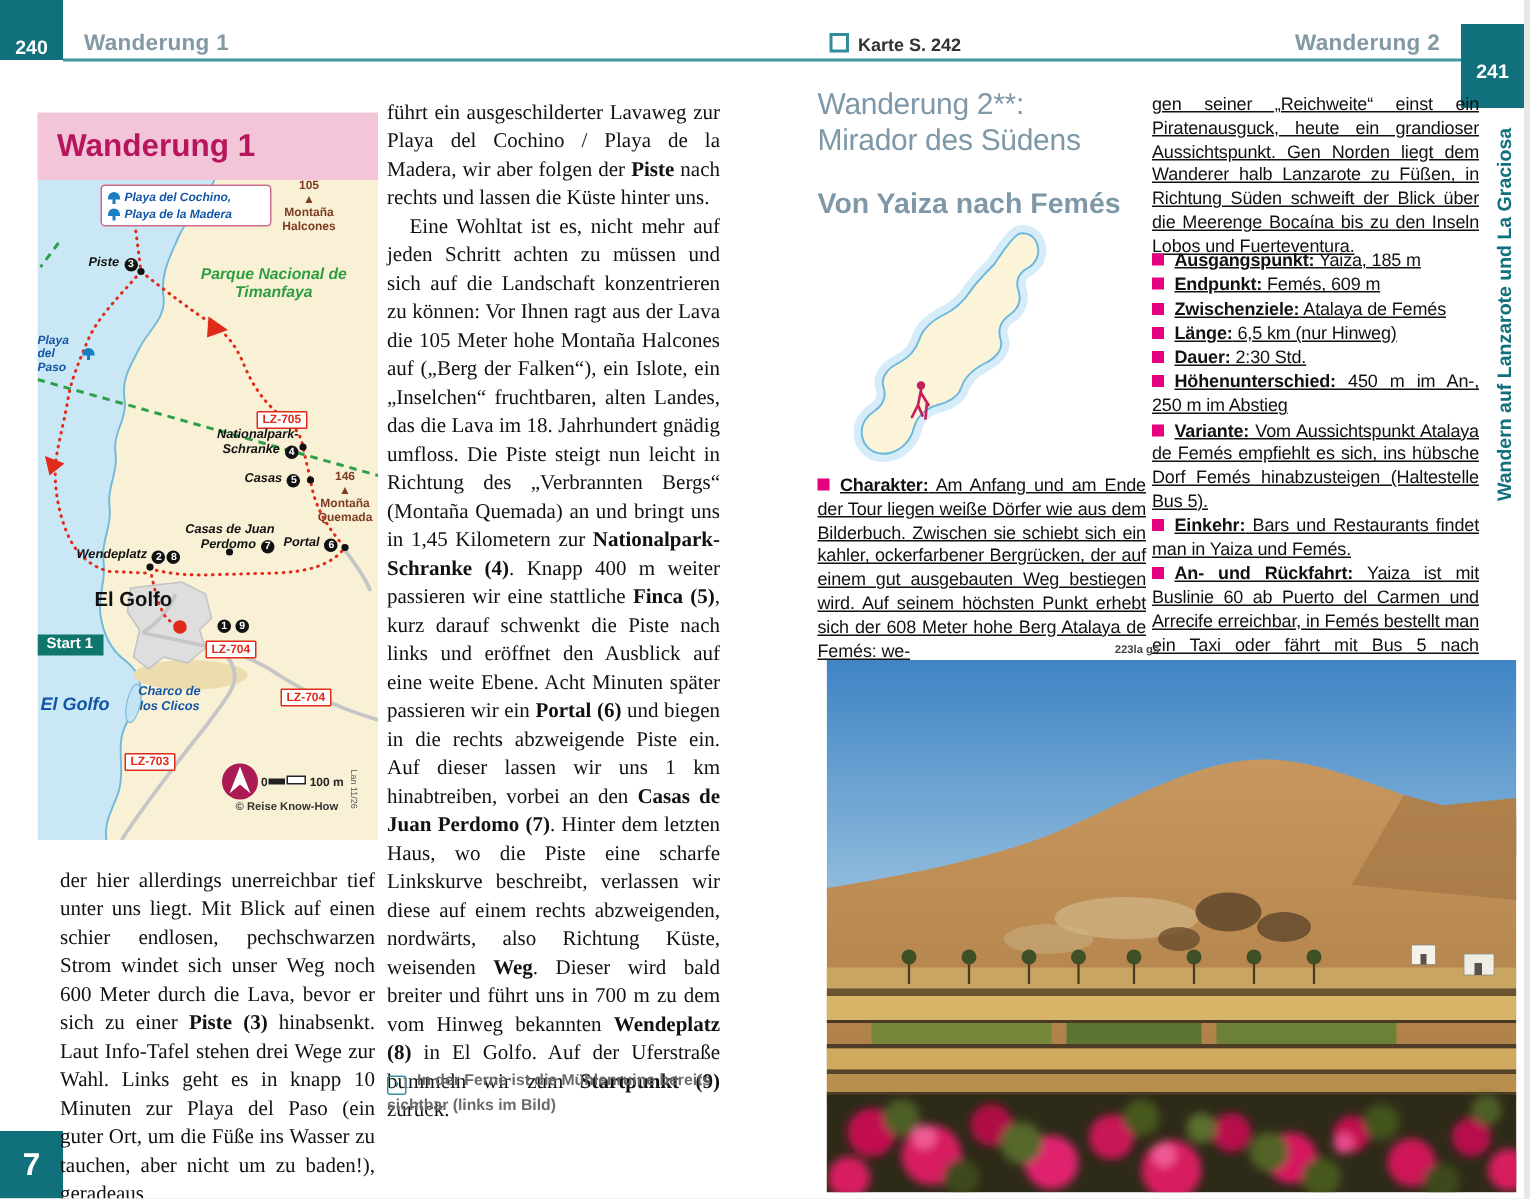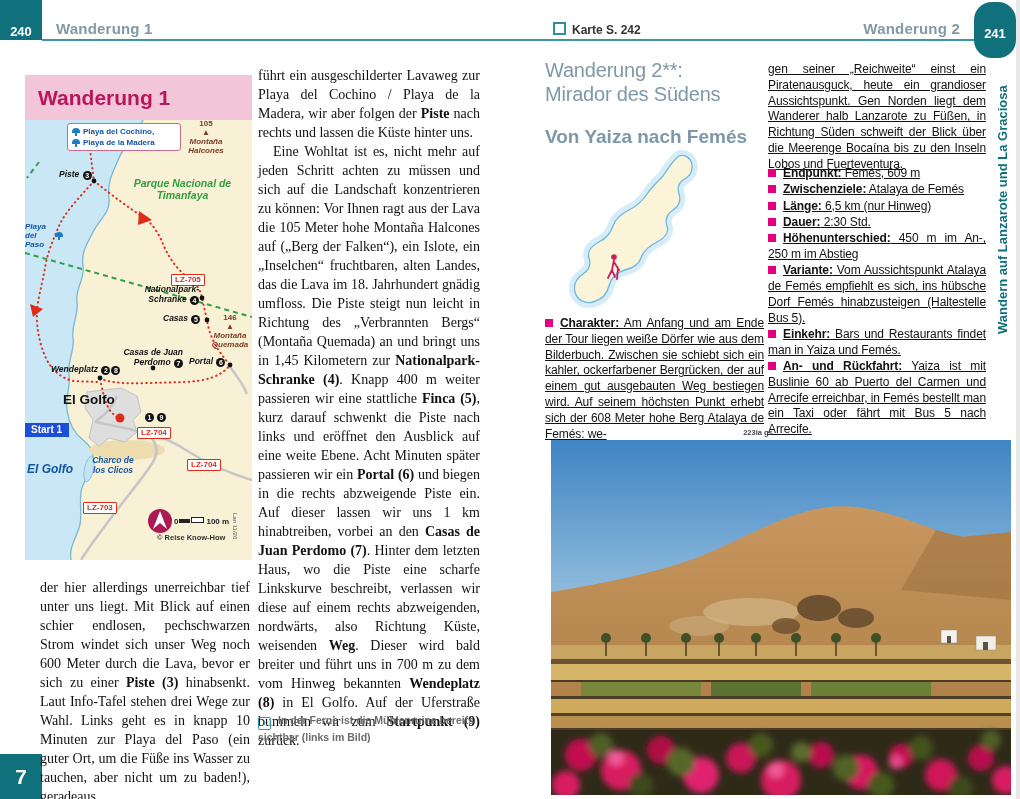--- a/index.html
+++ b/index.html
@@ -2,21 +2,21 @@
 <html><head>
 <meta charset="utf-8">
 <style>
   html,body{margin:0;padding:0;background:#e8e8e8;}
   .page{position:relative;width:1016px;height:799px;background:#ffffff;overflow:hidden;
         font-family:"Liberation Sans",sans-serif;-webkit-font-smoothing:antialiased;}
   
   .hdr-box{position:absolute;background:#10707c;color:#fff;font-weight:bold;
            font-size:13px;text-align:center;}
   .hdr-box.left{left:0;top:0;width:42px;height:40px;line-height:64px;}
-  .hdr-box.right{right:0;top:2px;width:42px;height:56px;line-height:64px;border-radius:18px;}
+  .hdr-box.right{right:0;top:16px;width:42px;height:56px;line-height:64px;}
   .hdr-title{position:absolute;top:20px;font-size:15px;font-weight:bold;color:#8398a5;letter-spacing:.2px;}
   .hdr-title.l{left:56px;}
   .hdr-title.r{right:56px;}
   .hdr-rule{position:absolute;left:42px;top:39px;width:936px;height:2px;background:#3d96a2;}
   .hdr-center{position:absolute;left:553px;top:22px;font-size:12px;font-weight:bold;color:#333;}
   .hdr-center .sq{display:inline-block;width:9px;height:9px;border:2px solid #2f8e9a;margin-right:6px;
                   vertical-align:-1px;background:#fff;}
   .vlabel{position:absolute;right:7px;top:62px;height:272px;color:#10707c;font-weight:bold;font-size:13px;
           writing-mode:vertical-rl;transform:rotate(180deg);line-height:1;}
   .chapter-tab{position:absolute;left:0;top:754px;width:42px;height:45px;background:#10707c;color:#fff;
@@ -25,35 +25,35 @@
   .map{position:absolute;left:25px;top:75px;width:227px;height:485px;}
   .map-title{height:45px;background:#f2c6d8;color:#b8155c;font-size:21px;font-weight:bold;
              line-height:45px;padding-left:13px;box-sizing:border-box;}
   .map-body{position:relative;width:227px;height:440px;background:#f9f1d6;overflow:hidden;}
   .map-body svg{position:absolute;left:0;top:0;}
   .ml{position:absolute;line-height:1.12;white-space:nowrap;}
   .ml.blue{color:#1356a5;font-weight:bold;font-style:italic;font-size:8px;}
   .ml.black{color:#111;font-weight:bold;font-style:italic;font-size:8.5px;}
   .ml.green{color:#2f9e3f;font-weight:bold;font-style:italic;font-size:10.5px;text-align:center;white-space:normal;}
   .ml.brown{color:#7d3c22;font-size:8px;text-align:center;white-space:normal;font-weight:bold;}
-  .ml.brown .pk{font-style:italic;}
+  .ml.brown .pk{}
   .roadbox{position:absolute;background:#fff;border:1px solid #e02a1a;color:#e02a1a;font-weight:bold;
            font-size:8px;padding:0 3px;line-height:10px;border-radius:1px;}
   .callout{position:absolute;left:42px;top:3px;width:104px;background:#fff;border:1px solid #d06a8c;
            border-radius:3px;padding:2px 4px;}
-  .callout .row{color:#1356a5;font-weight:bold;font-size:8px;line-height:11px;}
+  .callout .row{color:#1356a5;font-weight:bold;font-style:italic;font-size:8px;line-height:11px;}
   .parasol{display:inline-block;width:8px;height:5px;background:#1a7ec2;border-radius:8px 8px 0 0;
            margin-right:3px;position:relative;vertical-align:1px;}
   .parasol:after{content:"";position:absolute;left:3px;top:4px;width:1.5px;height:4px;background:#1a7ec2;}
   .cnum{display:inline-block;width:9px;height:9px;border-radius:50%;background:#111;color:#fff;
         font-size:7px;line-height:9px;text-align:center;font-style:normal;font-weight:bold;
         vertical-align:-1px;margin-left:1px;}
   .town-name{position:absolute;color:#111;font-weight:bold;font-size:13.5px;}
   .sea-name{position:absolute;color:#1356a5;font-weight:bold;font-style:italic;font-size:12px;}
-  .startbox{position:absolute;left:0;top:303px;background:#1d4ed8;color:#fff;font-weight:bold;
+  .startbox{position:absolute;left:0;top:303px;background:#0f766e;color:#fff;font-weight:bold;
             font-size:10px;padding:1px 7px 2px 6px;}
   .scale{position:absolute;left:149px;top:397px;font-size:8px;font-weight:bold;color:#222;}
   .scale .b1{display:inline-block;width:11px;height:4px;background:#222;vertical-align:1px;margin:0 1px;}
   .scale .b2{display:inline-block;width:11px;height:4px;background:#fff;border:1px solid #222;vertical-align:1px;margin-right:2px;}
   .mapcredit{position:absolute;left:132px;top:413px;font-size:7.5px;color:#333;font-weight:bold;}
   .mapnote{position:absolute;left:207px;top:393px;font-size:6px;color:#555;writing-mode:vertical-rl;}
   
   .serif{position:absolute;font-family:"Liberation Serif",serif;font-size:14px;line-height:19px;
          color:#111;text-align:justify;}
   .serif p{margin:0;}
@@ -207,20 +207,21 @@
     </g>
   </svg>
 
   <div class="rp-text charakter">
     <span class="sq-bullet"></span><span><b>Charakter:</b> Am Anfang und am Ende der Tour liegen weiße Dörfer wie aus dem Bilderbuch. Zwischen sie schiebt sich ein kahler, ockerfarbener Bergrücken, der auf einem gut ausgebauten Weg bestiegen wird. Auf seinem höchsten Punkt erhebt sich der 608 Meter hohe Berg Atalaya de Femés: we-</span>
   </div>
 
   <div class="rp-text right-intro">gen seiner „Reichweite“ einst ein Piratenausguck, heute ein grandioser Aussichtspunkt. Gen Norden liegt dem Wanderer halb Lanzarote zu Füßen, in Richtung Süden schweift der Blick über die Meerenge Bocaína bis zu den Inseln Lobos und Fuerteventura.</div>
 
   <div class="rp-text bullet-list">
+    <div class="bitem"><span class="sq-bullet"></span><span><b>Ausgangspunkt:</b> Yaiza, 185 m</span></div>
     <div class="bitem"><span class="sq-bullet"></span><span><b>Endpunkt:</b> Femés, 609 m</span></div>
     <div class="bitem"><span class="sq-bullet"></span><span><b>Zwischenziele:</b> Atalaya de Femés</span></div>
     <div class="bitem"><span class="sq-bullet"></span><span><b>Länge:</b> 6,5 km (nur Hinweg)</span></div>
     <div class="bitem"><span class="sq-bullet"></span><span><b>Dauer:</b> 2:30 Std.</span></div>
     <div class="bitem"><span class="sq-bullet"></span><span><b>Höhenunterschied:</b> 450 m im An-, 250 m im Abstieg</span></div>
     <div class="bitem"><span class="sq-bullet"></span><span><b>Variante:</b> Vom Aussichtspunkt Atalaya de Femés empfiehlt es sich, ins hübsche Dorf Femés hinabzusteigen (Haltestelle Bus 5).</span></div>
     <div class="bitem"><span class="sq-bullet"></span><span><b>Einkehr:</b> Bars und Restaurants findet man in Yaiza und Femés.</span></div>
     <div class="bitem"><span class="sq-bullet"></span><span><b>An- und Rückfahrt:</b> Yaiza ist mit Buslinie 60 ab Puerto del Carmen und Arrecife erreichbar, in Femés bestellt man ein Taxi oder fährt mit Bus 5 nach Arrecife.</span></div>
   </div>
 

